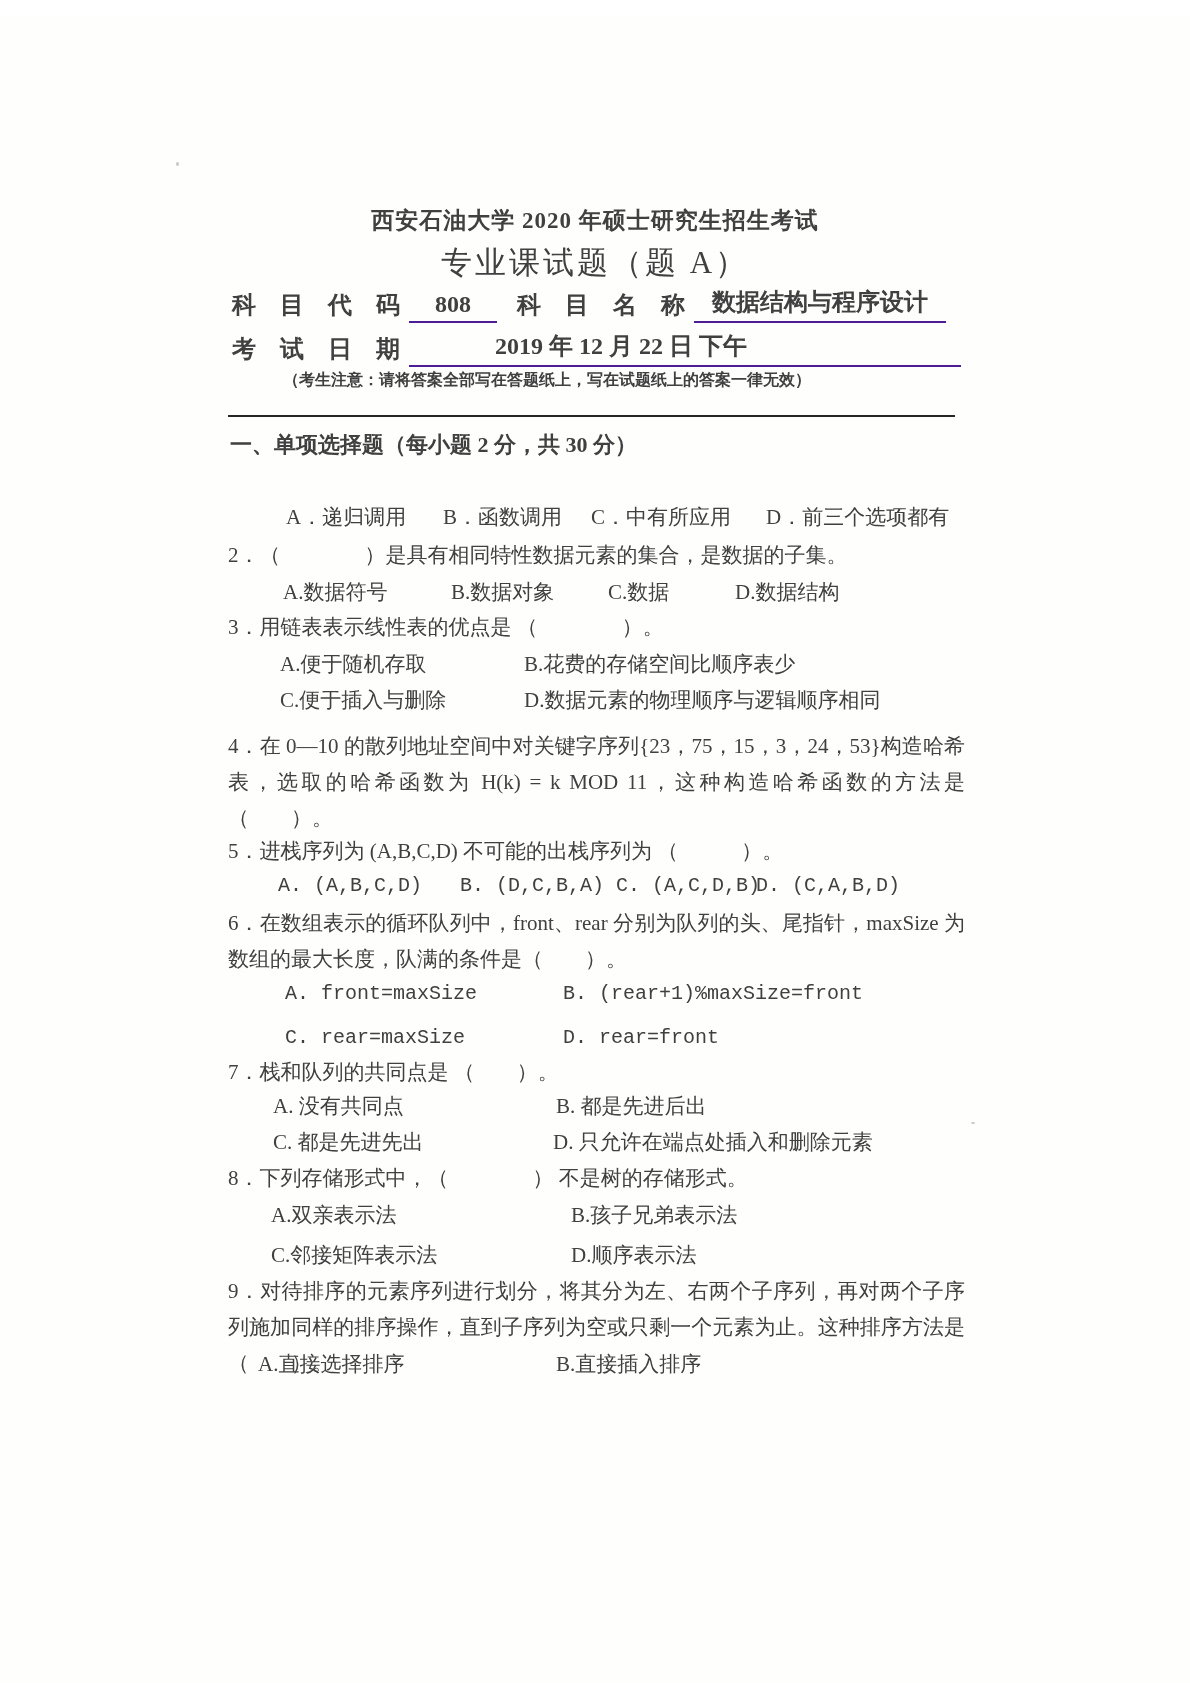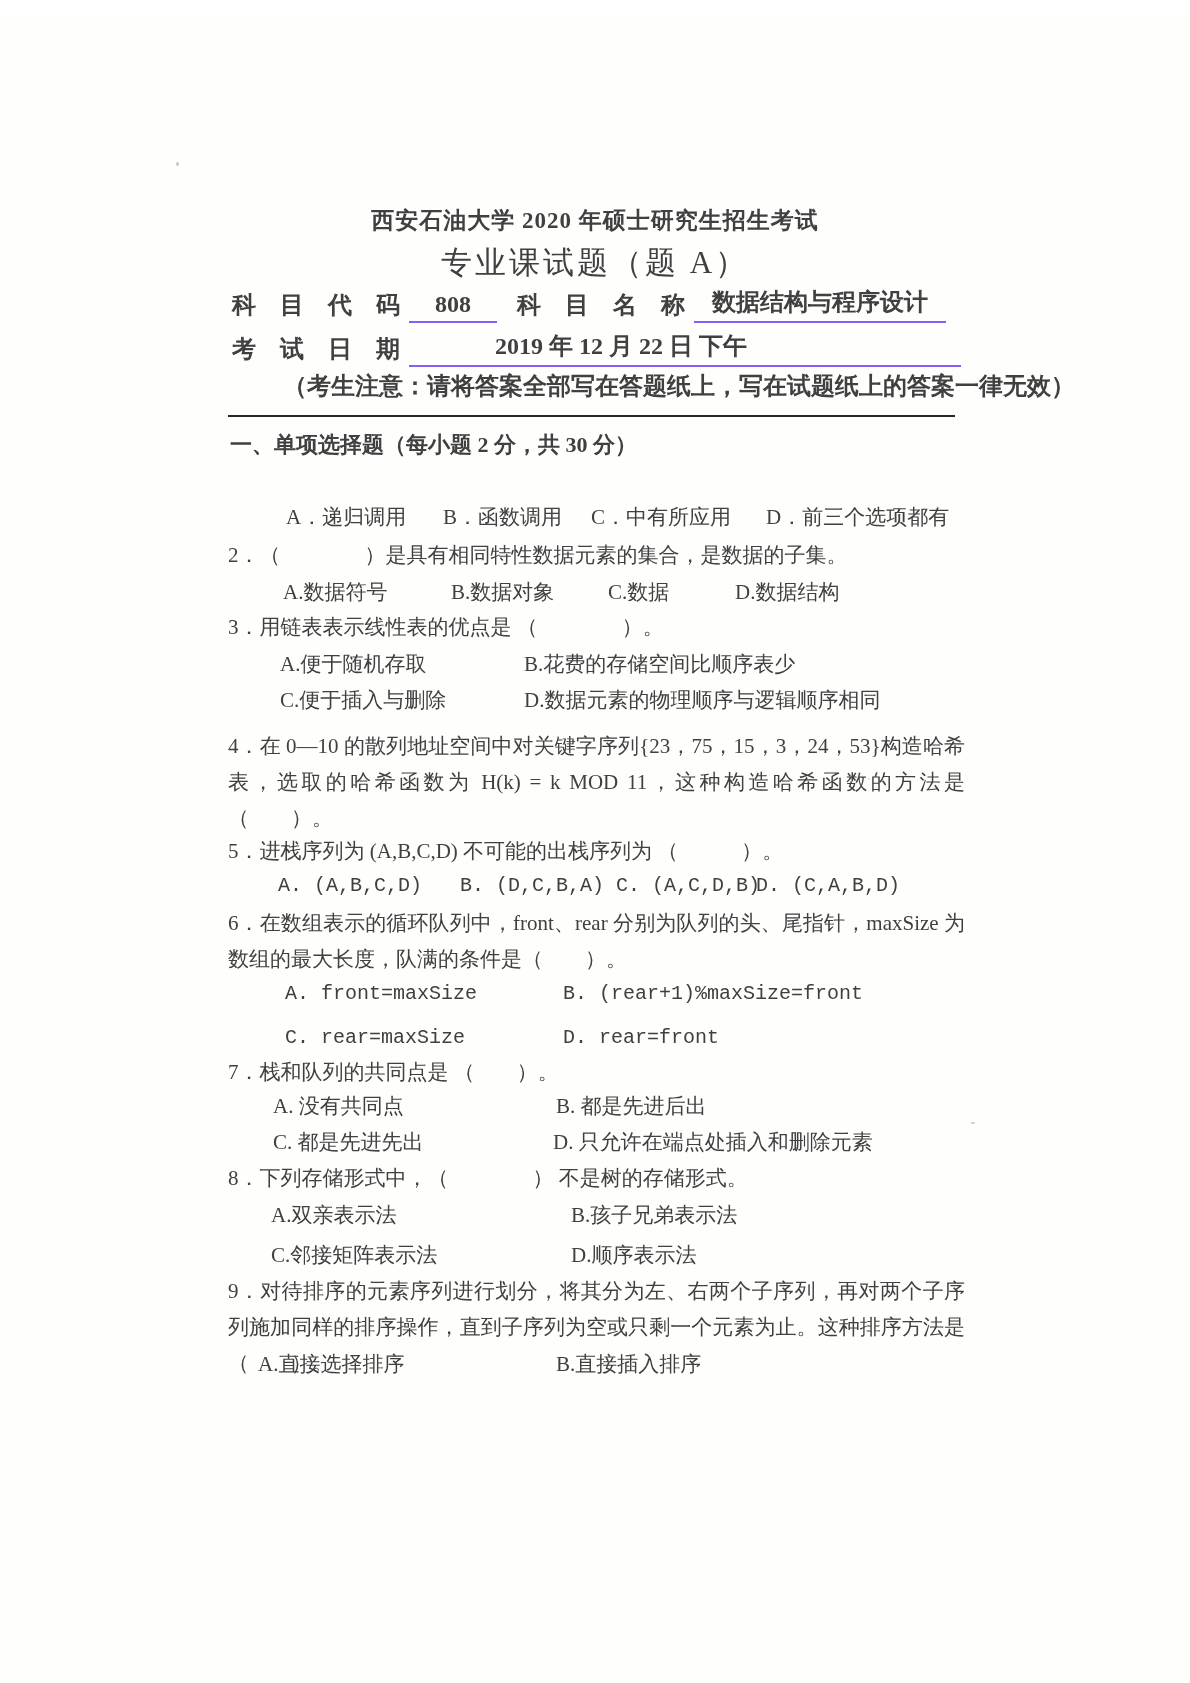--- a/index.html
+++ b/index.html
@@ -12,22 +12,22 @@
     font-family:"Liberation Serif","DejaVu Serif",serif;
     overflow:hidden;
   }
   .ctr { position:absolute; left:0; width:100%; text-align:center; }
   .exam-title { top:190px; font-size:23px; line-height:30px; letter-spacing:1px; font-weight:600; }
   .paper-title { top:226px; font-size:31px; line-height:42px; font-weight:normal; letter-spacing:3px; }
   .meta { position:absolute; left:232px; display:flex; align-items:flex-end; font-size:24px; font-weight:600; }
   .meta-code { top:270px; }
   .meta-date { top:314px; }
   .mlabel { letter-spacing:9px; white-space:nowrap; padding-bottom:2px; }
-  .ucell { border-bottom:2px solid #8b5cf6; text-align:center; padding:0 4px 3px 4px; white-space:nowrap; }
-  .notice { position:absolute; left:283px; top:354px; font-size:24px; font-weight:600; white-space:nowrap; }
+  .ucell { border-bottom:2px solid #4c1d95; text-align:center; padding:0 4px 3px 4px; white-space:nowrap; }
+  .notice { position:absolute; left:283px; top:354px; font-size:16px; font-weight:600; white-space:nowrap; }
   .rule { position:absolute; left:228px; top:399px; width:727px; border-top:2px solid #262626; }
   .section-title { position:absolute; left:230px; top:414px; font-size:22px; font-weight:600; white-space:nowrap; }
   .stem {
     position:absolute; left:228px; width:737px;
     font-size:21px; line-height:36px; text-align:justify;
   }
   .optrow { position:absolute; left:8px; top:0; width:100%; height:36px; }
   .opt { position:absolute; top:0; font-size:21px; line-height:36px; white-space:nowrap; }
   .mono { font-family:"Liberation Mono","DejaVu Sans Mono",monospace; font-size:20px; }
   .speck { position:absolute; background:#9a9a9a; border-radius:50%; opacity:.55; }

